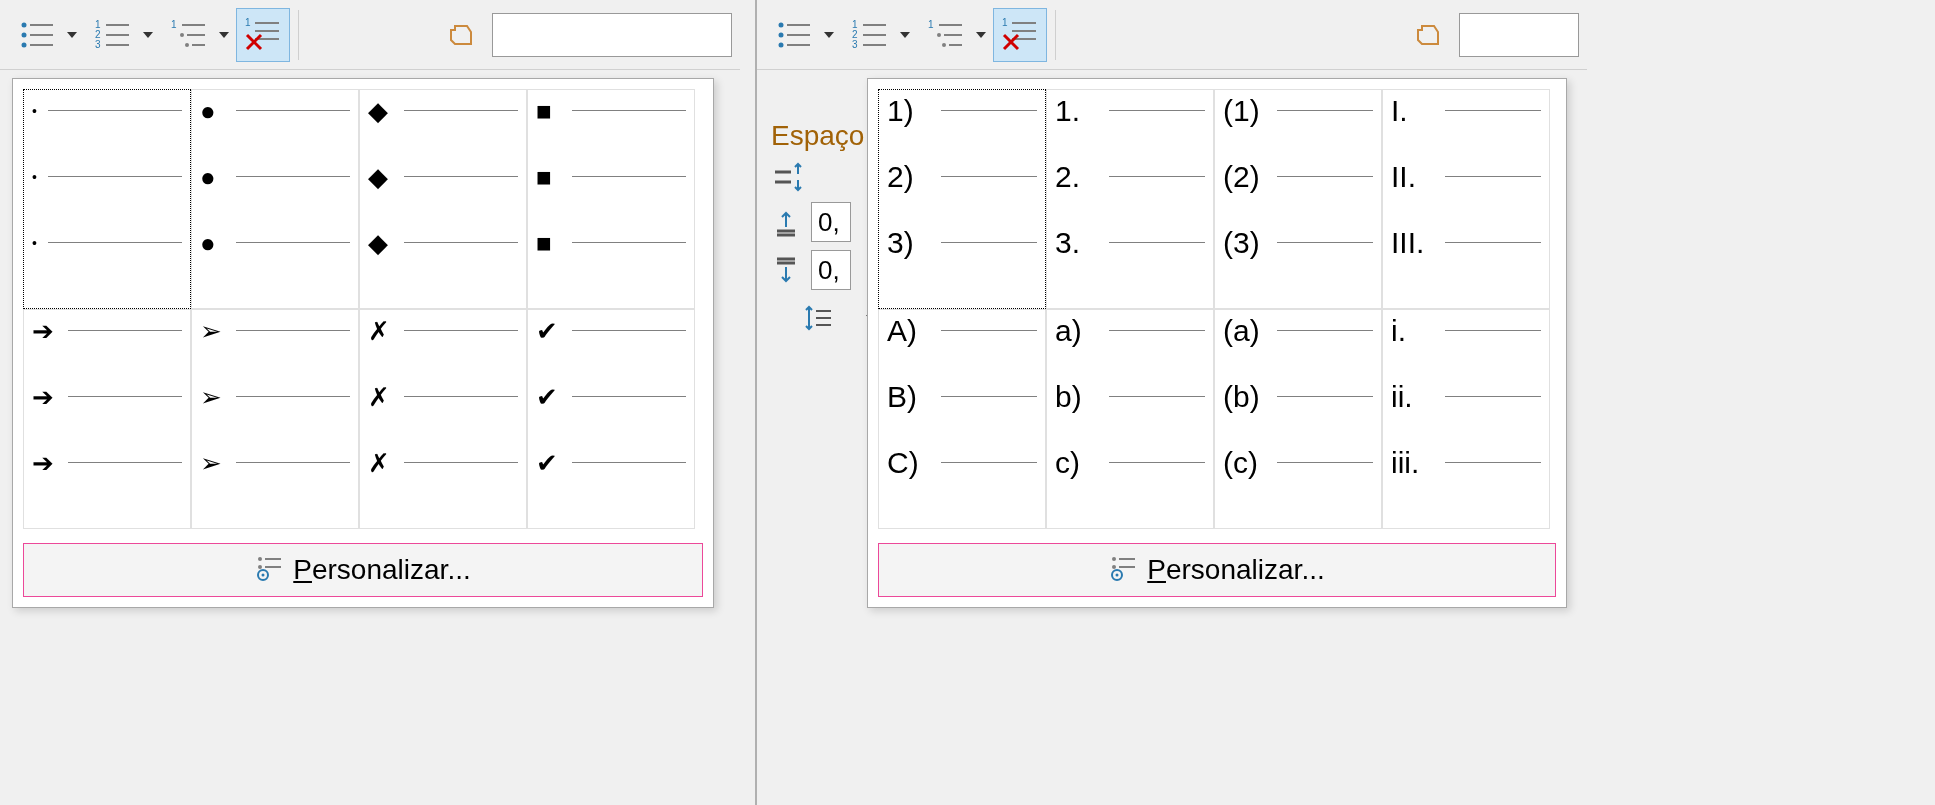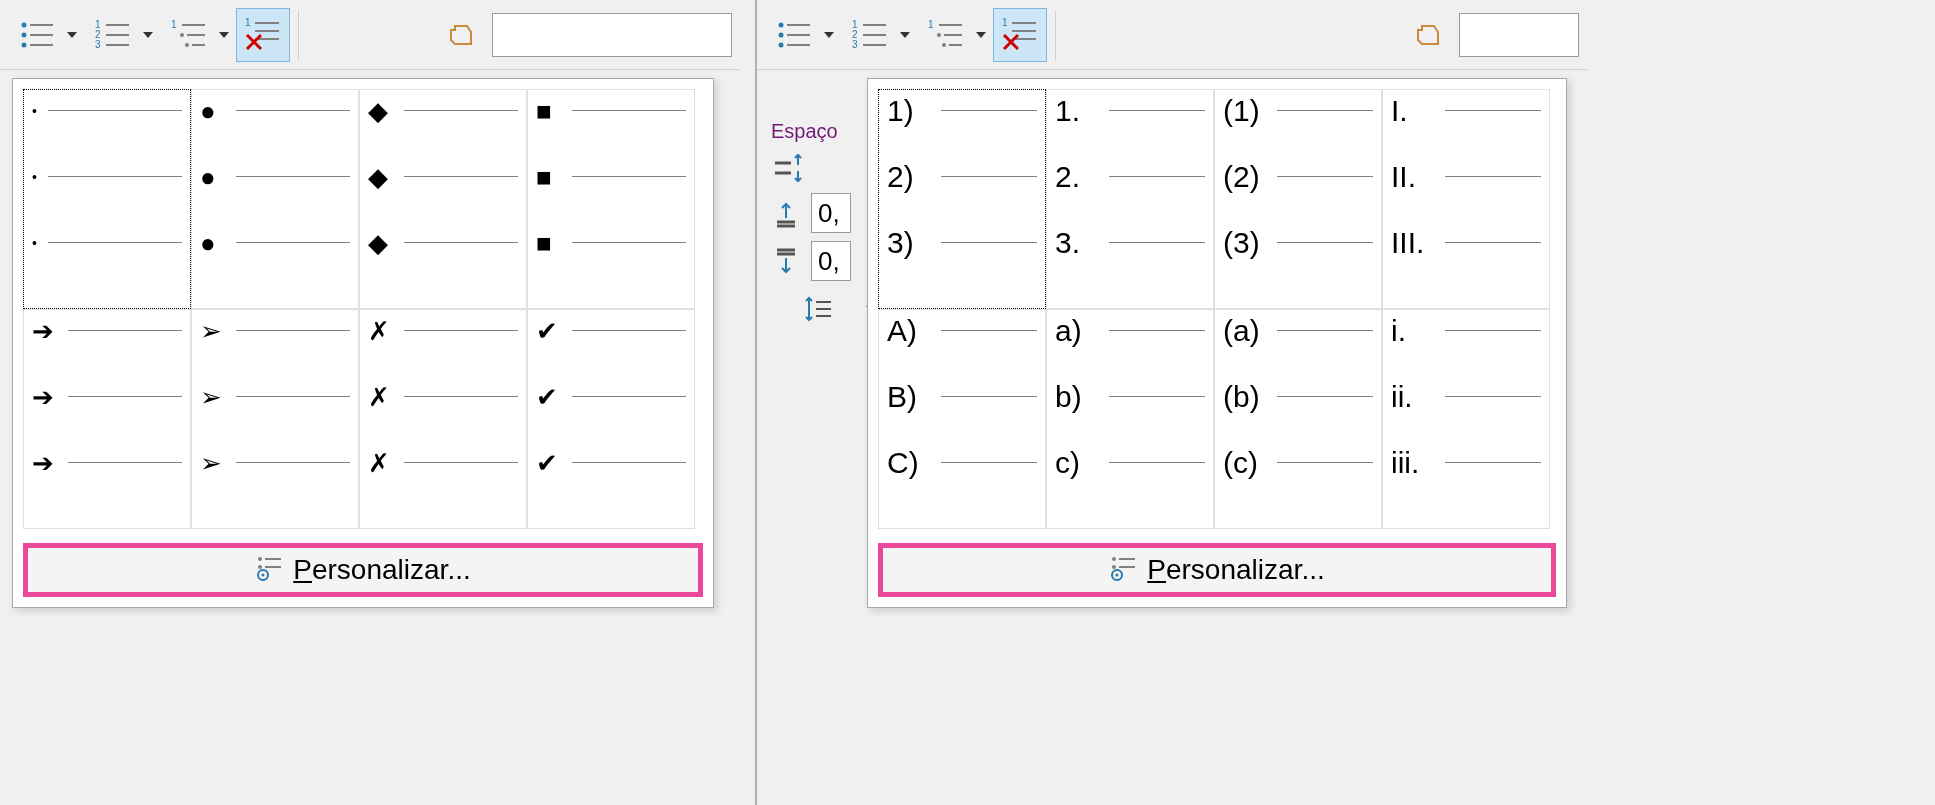--- a/index.html
+++ b/index.html
@@ -104,34 +104,34 @@
     font-size: 26px;
     line-height: 1;
     min-width: 30px;
     text-align: left;
     font-family: "Segoe UI", Arial, sans-serif;
   }
   .mark.small { font-size: 14px; min-width: 10px; }
   .customize-btn {
     margin-top: 14px;
     height: 54px;
-    border: 5px solid #ec4899;
+    border: 1px solid #ec4899;
     background: #f4f4f4;
     display: flex;
     align-items: center;
     justify-content: center;
     gap: 10px;
     font-size: 28px;
     color: #000;
   }
   .customize-btn .u { text-decoration: underline; }
   .sidebar-labels {
     position: absolute;
-    font-size: 20px;
-    color: #701a75;
+    font-size: 28px;
+    color: #a16207;
   }
   .spacing-ctrl {
     display:flex;
     align-items:center;
     gap:10px;
     margin: 8px 0;
   }
   .spacing-ctrl .val {
     border:1px solid #999;
     background:#fff;

